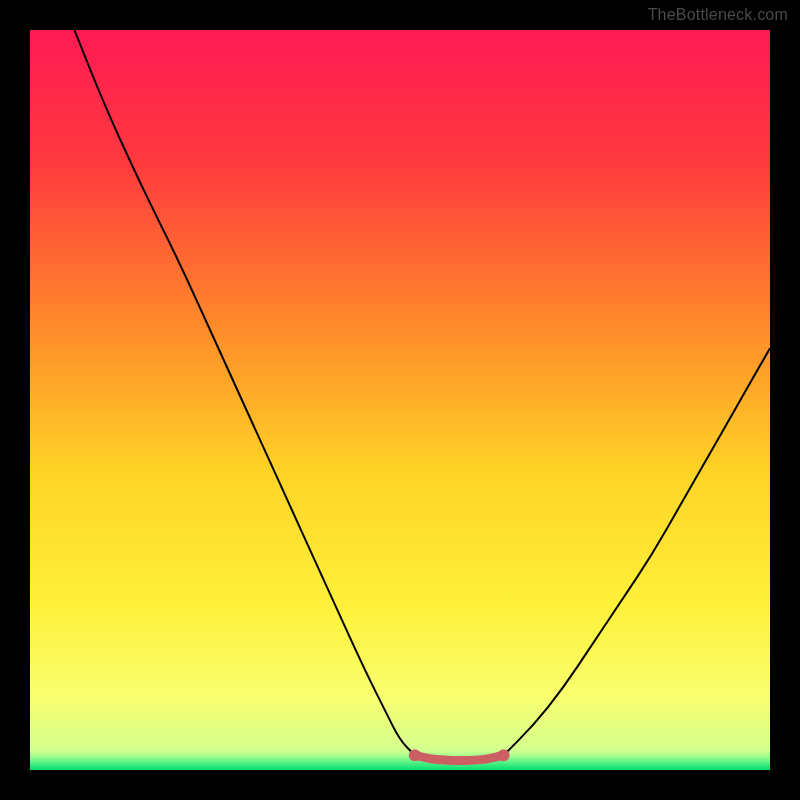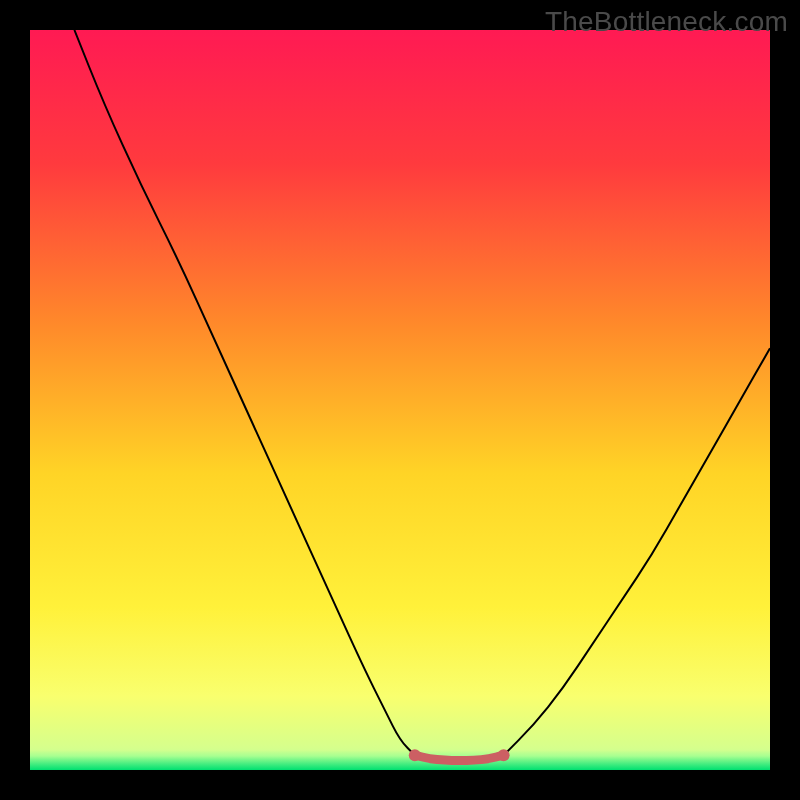--- a/index.html
+++ b/index.html
@@ -40,21 +40,21 @@
     height: 20px;
     background: linear-gradient(to bottom,
       rgba(155,255,120,0.0) 0%,
       rgba(120,255,140,0.4) 30%,
       #00e070 100%);
   }
   .watermark {
     position: absolute;
     top: 6px;
     right: 12px;
-    font-size: 28px;
+    font-size: 16px;
     font-weight: 500;
     color: #4a4a4a;
     letter-spacing: 0.2px;
   }
   svg {
     position: absolute;
     left: 0;
     top: 0;
   }
   .curve {

